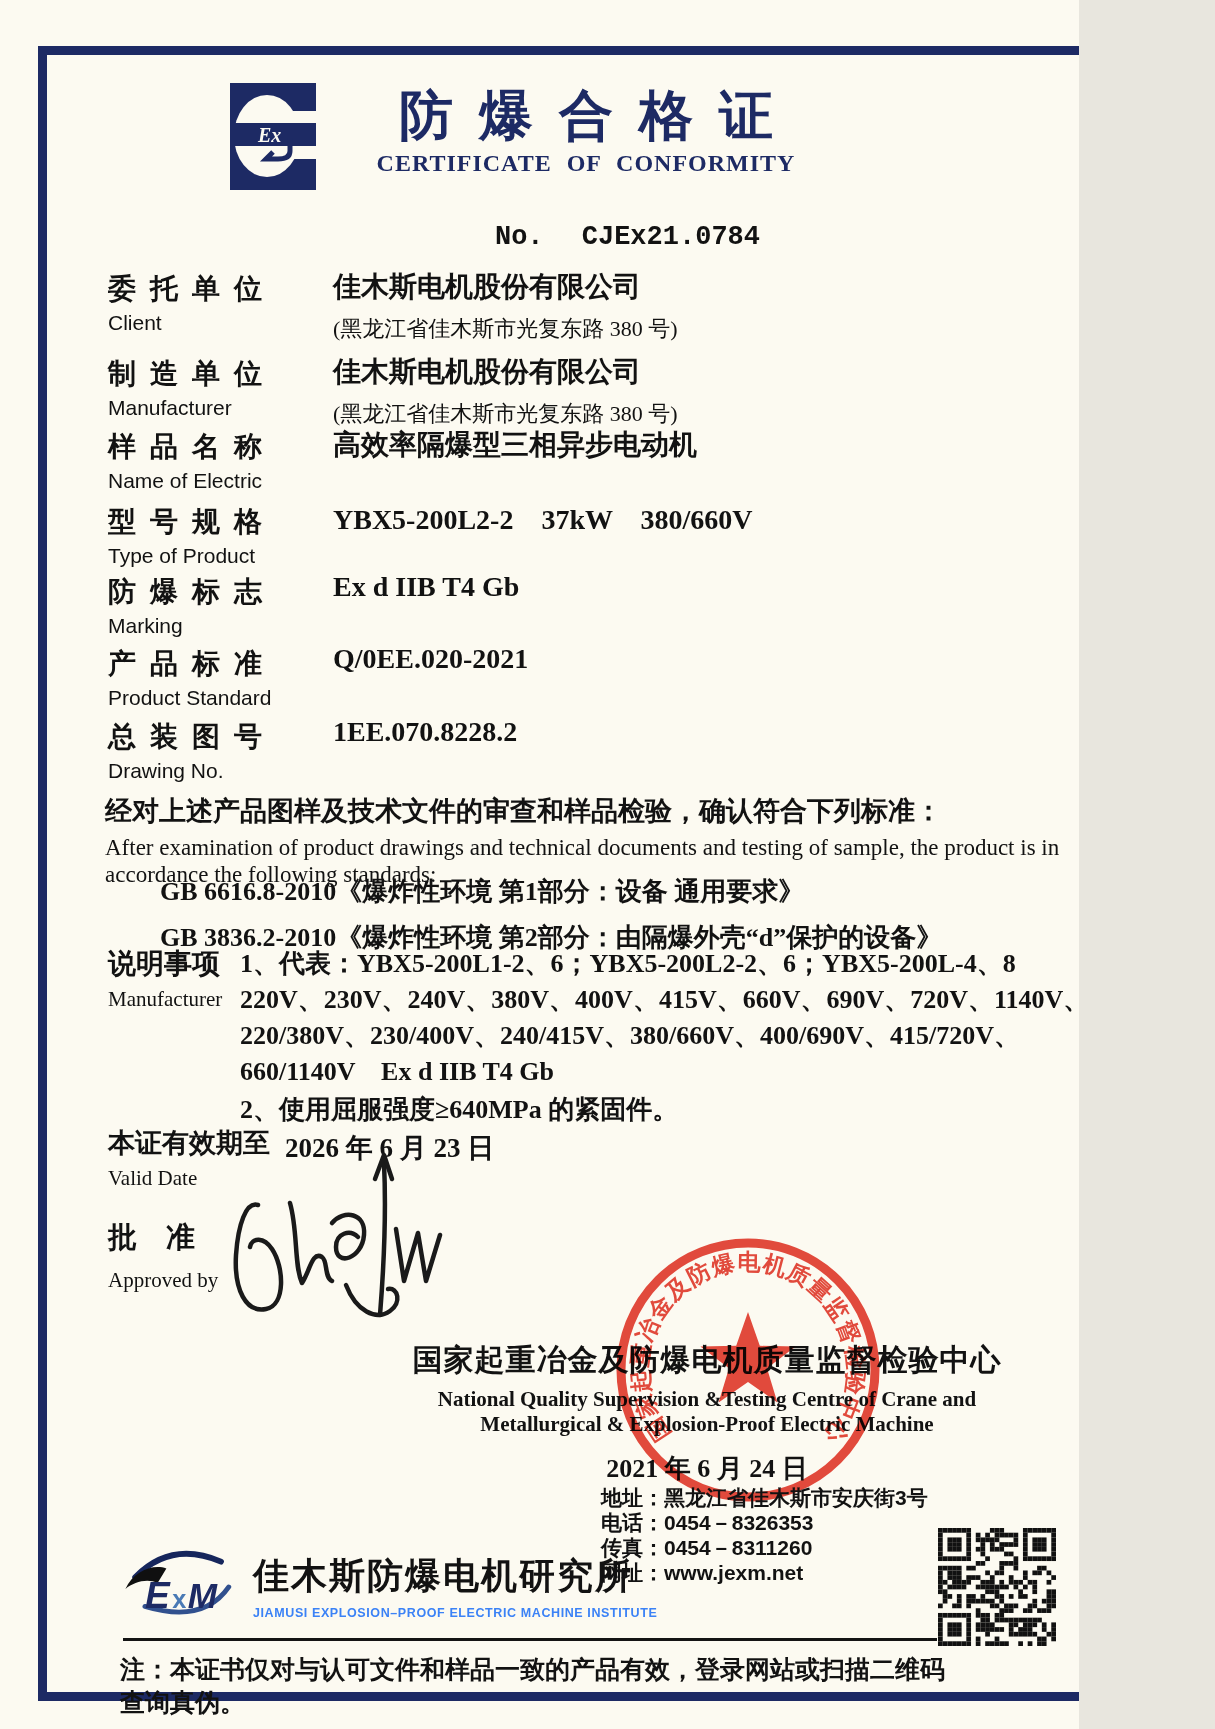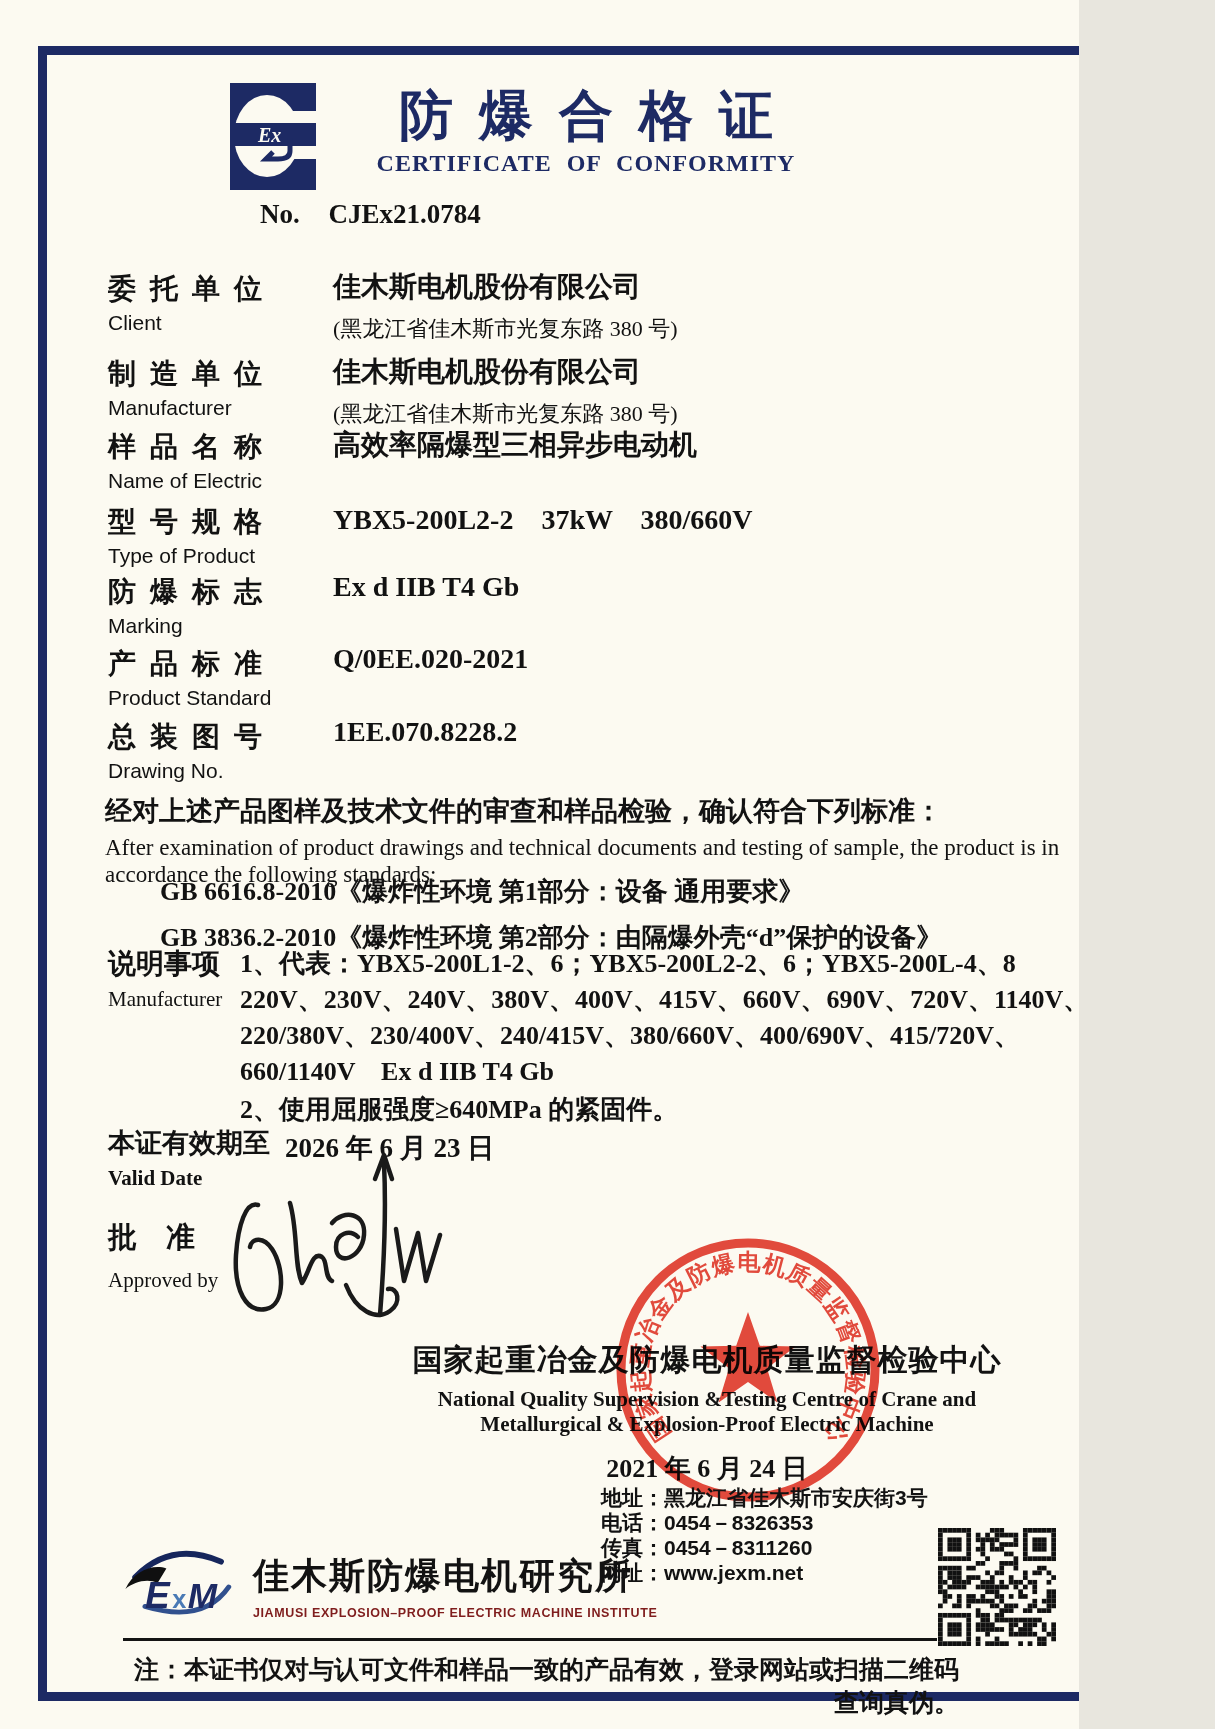--- a/index.html
+++ b/index.html
@@ -8,22 +8,22 @@
   .frame{position:absolute;left:38px;top:46px;width:1122px;height:1637px;
          border:9px solid #1d2a64;}
   
   .exlogo{position:absolute;left:230px;top:83px;width:86px;height:107px;}
   .title-cn{position:absolute;left:336px;top:80px;width:500px;text-align:center;
             color:#1d2a64;font-weight:700;font-size:54px;letter-spacing:26px;text-indent:26px;
             font-family:"Liberation Sans",sans-serif;}
   .title-en{position:absolute;left:336px;top:150px;width:500px;text-align:center;
             color:#1d2a64;font-weight:700;font-size:24px;letter-spacing:1px;word-spacing:8px;
             font-family:"Liberation Serif",serif;}
-  .cert-no{position:absolute;left:260px;top:199px;width:500px;text-align:left;
-           font-family:Liberation Serif, serif;font-size:27px;font-weight:600;}
+  .cert-no{position:absolute;left:260px;top:222px;width:500px;text-align:right;
+           font-family:Liberation Mono, monospace;font-size:27px;font-weight:600;}
   .cert-no .num{margin-left:22px;}
   
   .f-label{position:absolute;left:108px;width:230px;}
   .f-label .cn{font-size:28px;font-weight:700;letter-spacing:14px;white-space:nowrap;}
   .f-label .en{font-family:Liberation Sans, sans-serif;font-size:21px;margin-top:3px;}
   .f-value{position:absolute;left:333px;width:700px;font-family:"Liberation Serif",serif;
            font-size:28px;font-weight:600;}
   .f-value .sub{font-size:22px;font-weight:500;margin-top:8px;}
   
   .decl{position:absolute;left:105px;top:793px;width:960px;}
@@ -34,43 +34,43 @@
   .standards div{margin-bottom:11px;}
   .expl-label{position:absolute;left:108px;top:945px;}
   .expl-label .cn{font-size:28px;font-weight:700;}
   .expl-label .en{font-family:"Liberation Serif",serif;font-size:21px;margin-top:4px;}
   .expl-body{position:absolute;left:240px;top:946px;width:872px;
              font-family:"Liberation Serif",serif;font-size:26px;font-weight:600;line-height:36px;}
   .expl-body .item2{margin-top:2px;}
   
   .valid-label{position:absolute;left:108px;top:1125px;}
   .valid-label .cn{font-size:27px;font-weight:700;}
-  .valid-label .en{font-family:"Liberation Serif",serif;font-size:21px;font-weight:700;margin-top:5px;}
+  .valid-label .en{font-family:"Liberation Serif",serif;font-size:21px;font-weight:400;margin-top:5px;}
   .valid-value{position:absolute;left:285px;top:1130px;font-family:"Liberation Serif",serif;
                font-size:27px;font-weight:600;}
   .appr-label{position:absolute;left:108px;top:1218px;}
   .appr-label .cn{font-size:29px;font-weight:700;}
   .appr-label .en{font-family:"Liberation Serif",serif;font-size:21px;margin-top:10px;}
   .signature{position:absolute;left:228px;top:1145px;width:225px;height:190px;}
   
   .centre{position:absolute;left:357px;top:1340px;width:700px;text-align:center;}
   .centre .cn{font-size:30px;font-weight:700;letter-spacing:1px;}
   .centre .en{font-family:"Liberation Serif",serif;font-size:21px;font-weight:700;line-height:25px;margin-top:6px;}
   .centre .date{font-family:"Liberation Serif",serif;font-size:26px;font-weight:600;margin-top:14px;}
   .stamp{position:absolute;left:608px;top:1230px;width:280px;height:280px;
          mix-blend-mode:multiply;opacity:.92;}
   
   .jexm{position:absolute;left:116px;top:1546px;width:130px;height:78px;}
   .inst{position:absolute;left:253px;top:1552px;}
   .inst .cn{font-size:36px;font-weight:700;letter-spacing:2px;}
-  .inst .en{font-size:12.5px;font-weight:700;letter-spacing:.6px;color:#7f1d1d;margin-top:5px;}
+  .inst .en{font-size:12.5px;font-weight:700;letter-spacing:.6px;color:#3b82f6;margin-top:5px;}
   .contact{position:absolute;left:601px;top:1485px;font-size:21px;font-weight:700;line-height:25px;}
   .qr{position:absolute;left:938px;top:1528px;width:118px;height:118px;}
   .rule{position:absolute;left:123px;top:1638px;width:814px;height:3px;background:#141414;}
-  .note{position:absolute;left:120px;right:120px;top:1653px;text-align:right;
+  .note{position:absolute;left:120px;right:120px;top:1653px;text-align:left;
         font-size:25px;font-weight:600;}
 </style>
 </head>
 <body>
 
 <div class="page">
   <div class="frame"></div>
 
   <svg class="exlogo" viewBox="0 0 86 107">
     <rect x="0" y="0" width="86" height="107" fill="#1d2a64"></rect>

